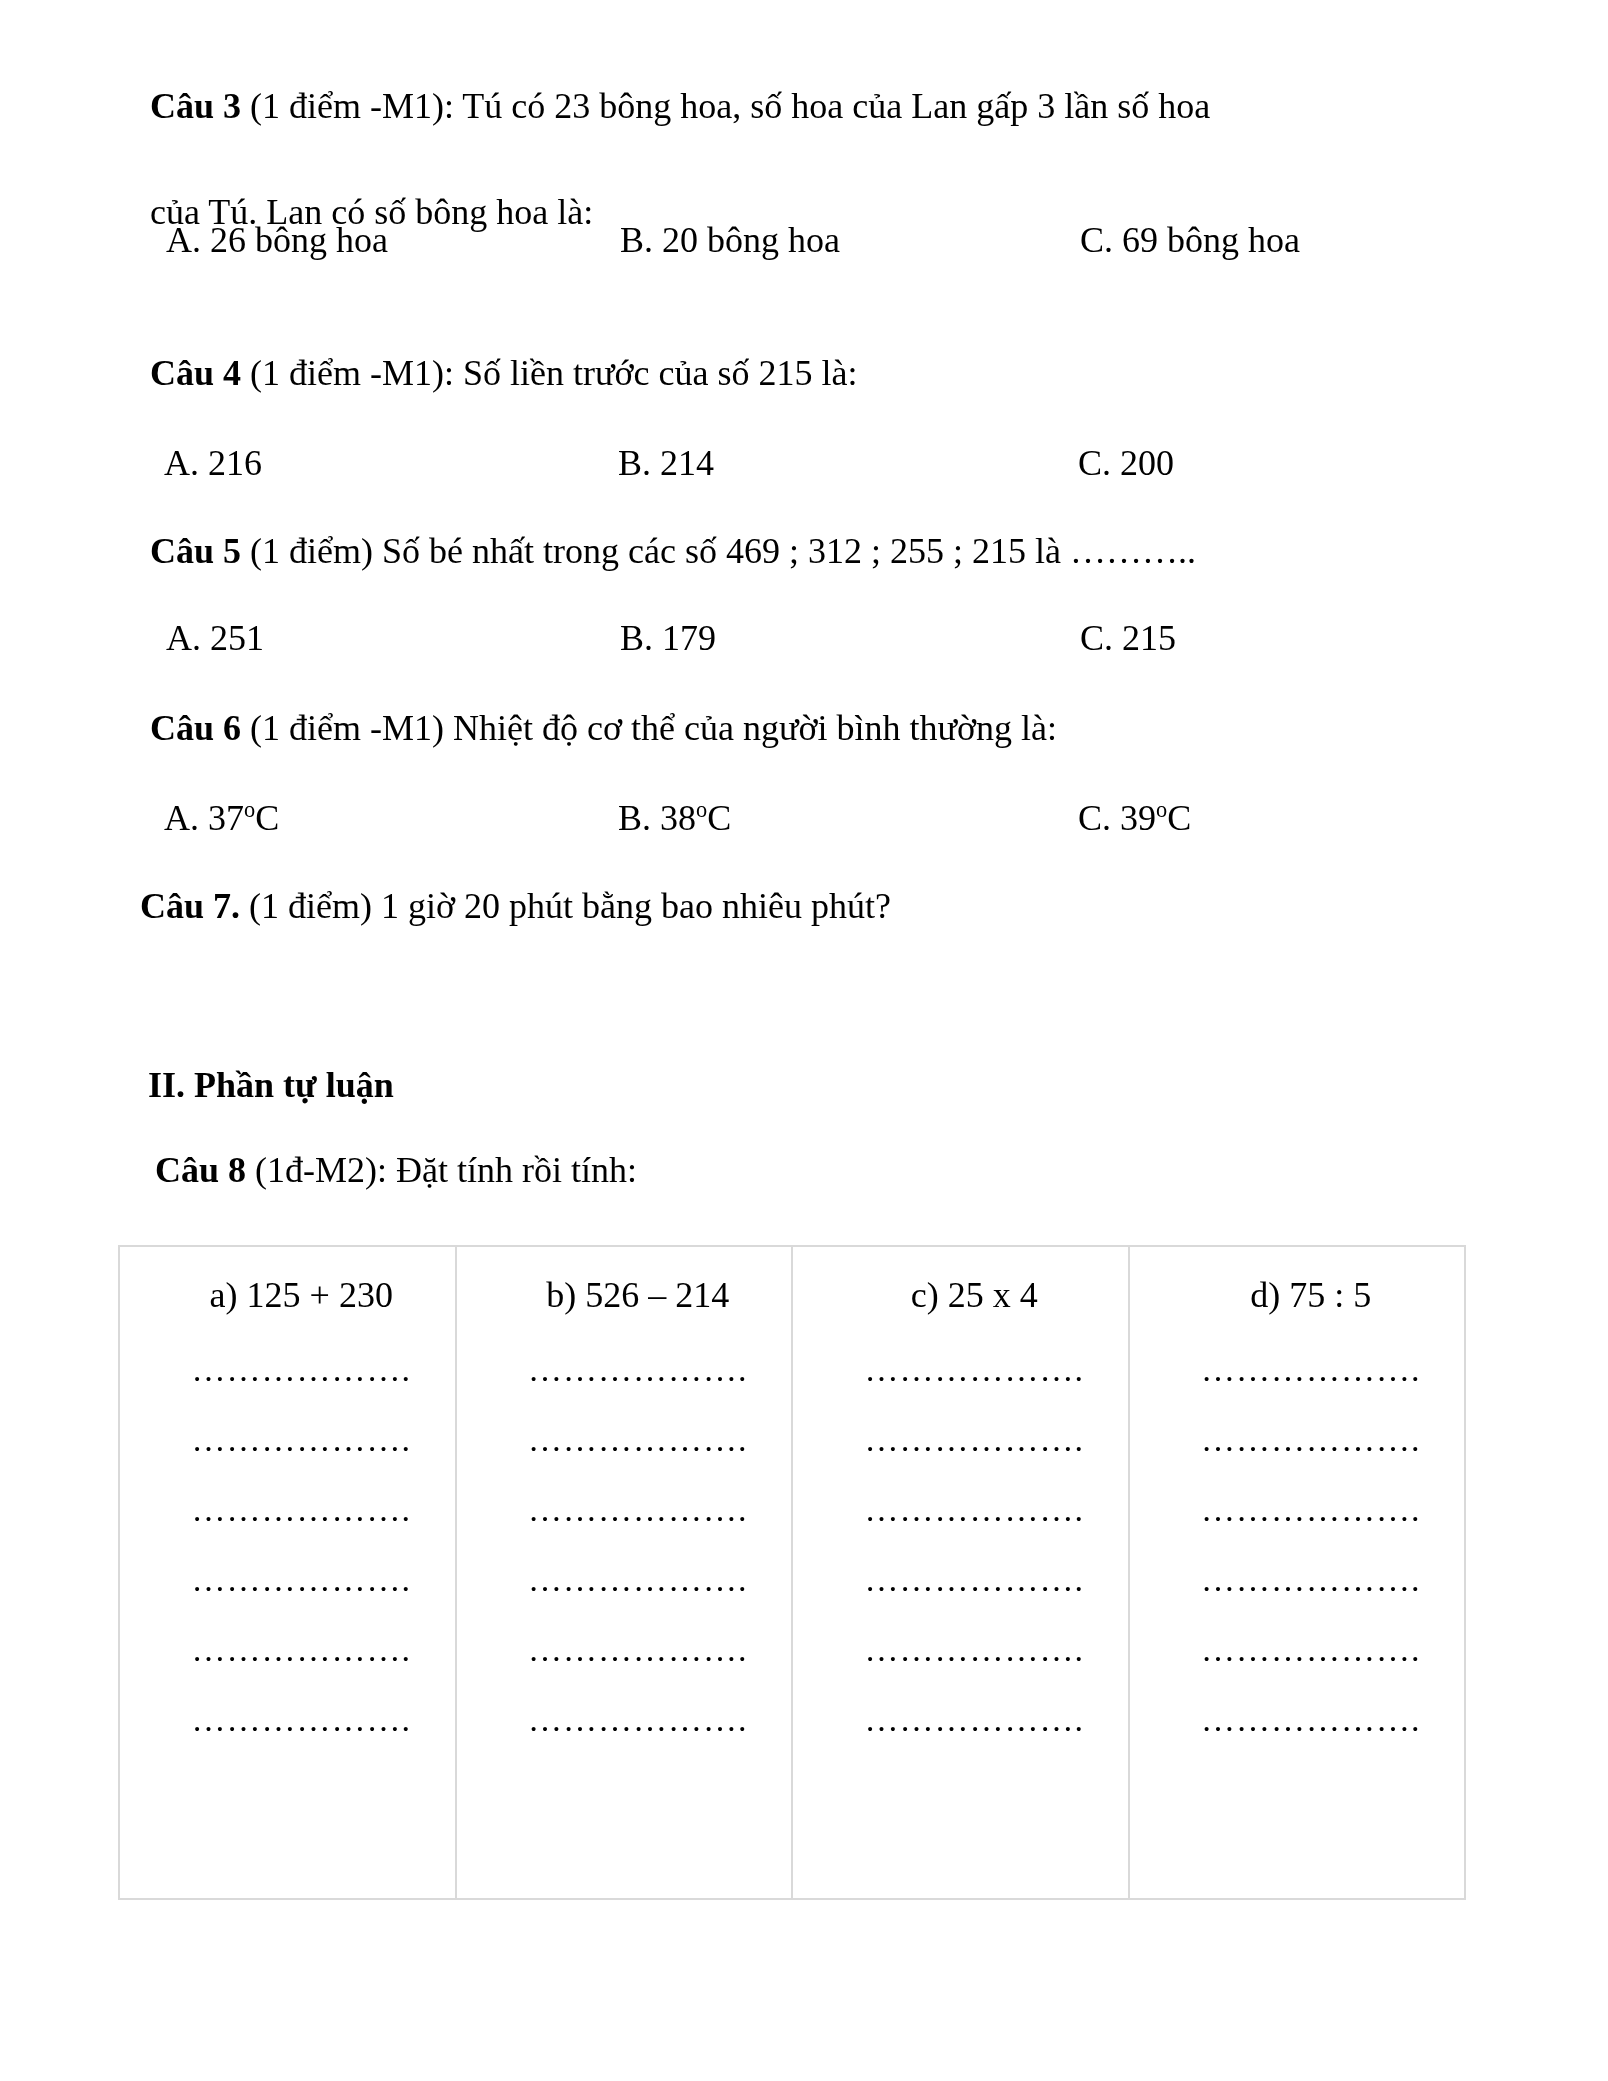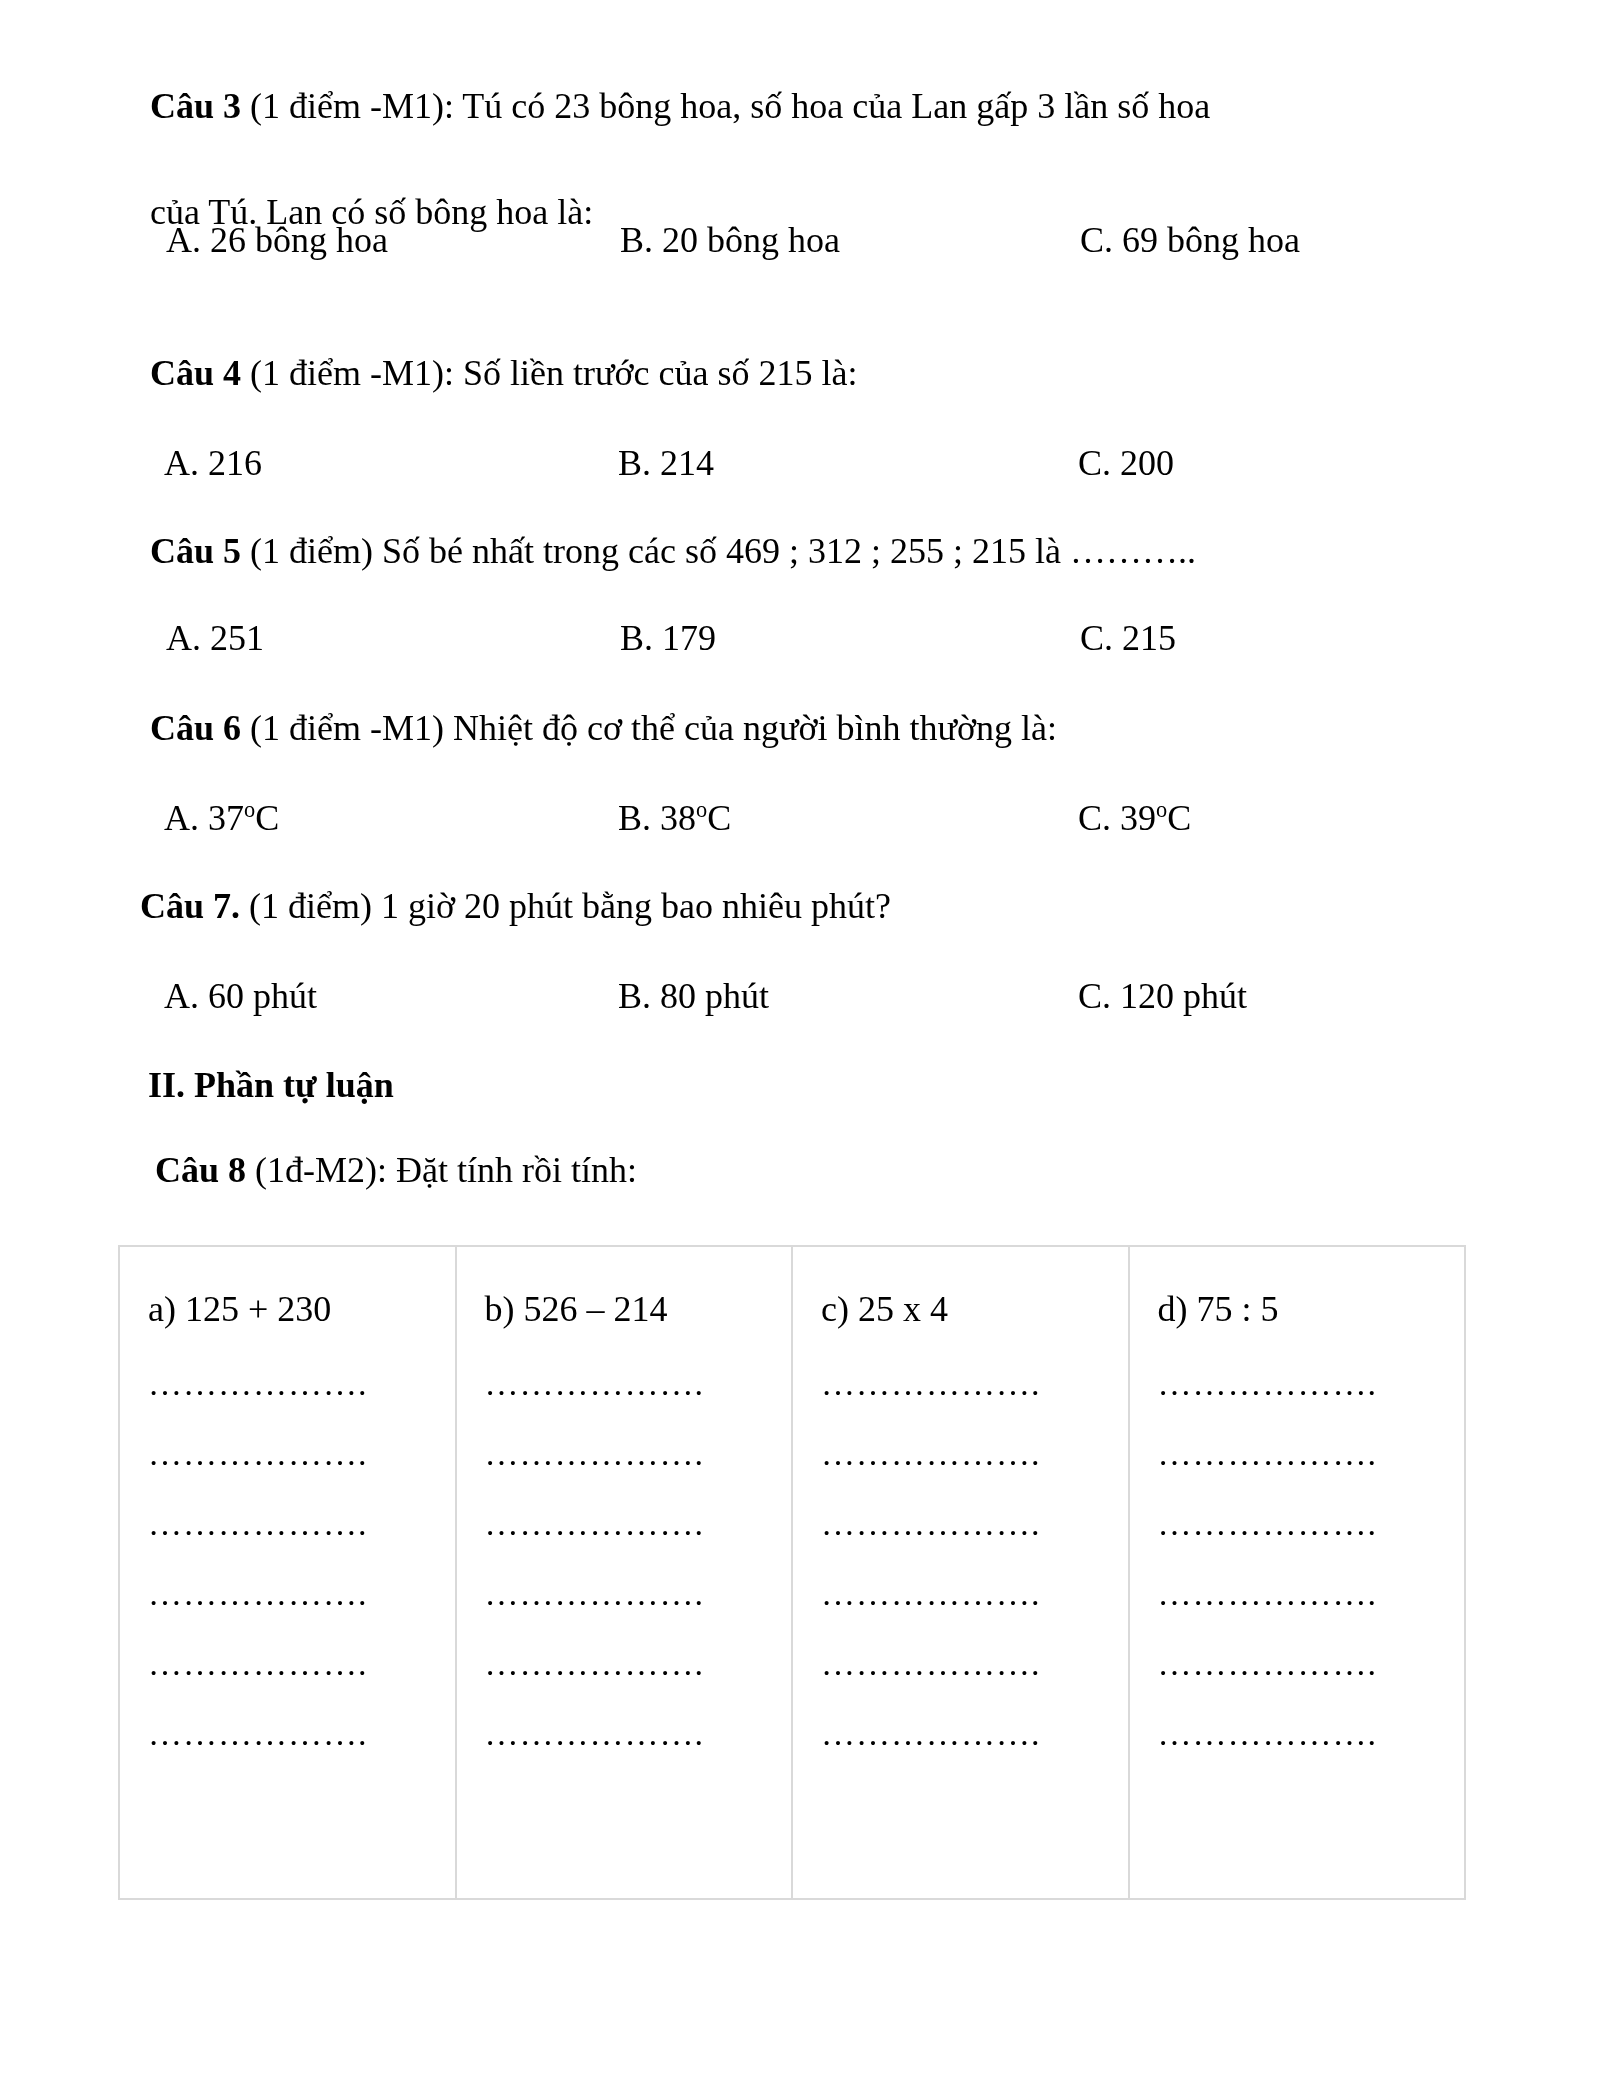--- a/index.html
+++ b/index.html
@@ -71,22 +71,23 @@
     width: 1348px;
     height: 655px;
     border: 2px solid #d9d9d9;
     box-sizing: border-box;
     display: flex;
   }
   .tcol {
     flex: 1 1 0;
     border-right: 2px solid #d9d9d9;
     box-sizing: border-box;
-    padding: 44px 0 0 28px;
+    padding: 30px 0 0 28px;
     position: relative;
+    text-align: center;
   }
   .tcol:last-child { border-right: none; }
 
   .tlabel {
     font-size: 36px;
     line-height: 1.0;
     white-space: nowrap;
     margin-bottom: 40px;
   }
   .dots {
@@ -136,25 +137,20 @@
   </div>
   <div class="opts" style="left:148px; top:800px;">
     <span class="opt c1"><span>A. 37</span><sup class="deg">o</sup><span>C</span></span>
     <span class="opt c2"><span>B. 38</span><sup class="deg">o</sup><span>C</span></span>
     <span class="opt c3"><span>C. 39</span><sup class="deg">o</sup><span>C</span></span>
   </div>
 
   <div class="qline" style="left:140px; top:888px;">
     <span class="qlabel">Câu 7.</span><span> (1 điểm) 1 giờ 20 phút bằng bao nhiêu phút?</span>
   </div>
-  <div class="opts" style="left:148px; top:978px;">
-    <span class="opt c1">A. 60 phút</span>
-    <span class="opt c2">B. 80 phút</span>
-    <span class="opt c3">C. 120 phút</span>
-  </div>
 
   <div class="section-head" style="left:148px; top:1067px;">II. Phần tự luận</div>
 
   <div class="qline" style="left:155px; top:1152px;">
     <span class="qlabel">Câu 8</span><span> (1đ-M2): Đặt tính rồi tính:</span>
   </div>
 
   <div class="tbl">
 
     <div class="tcol">

